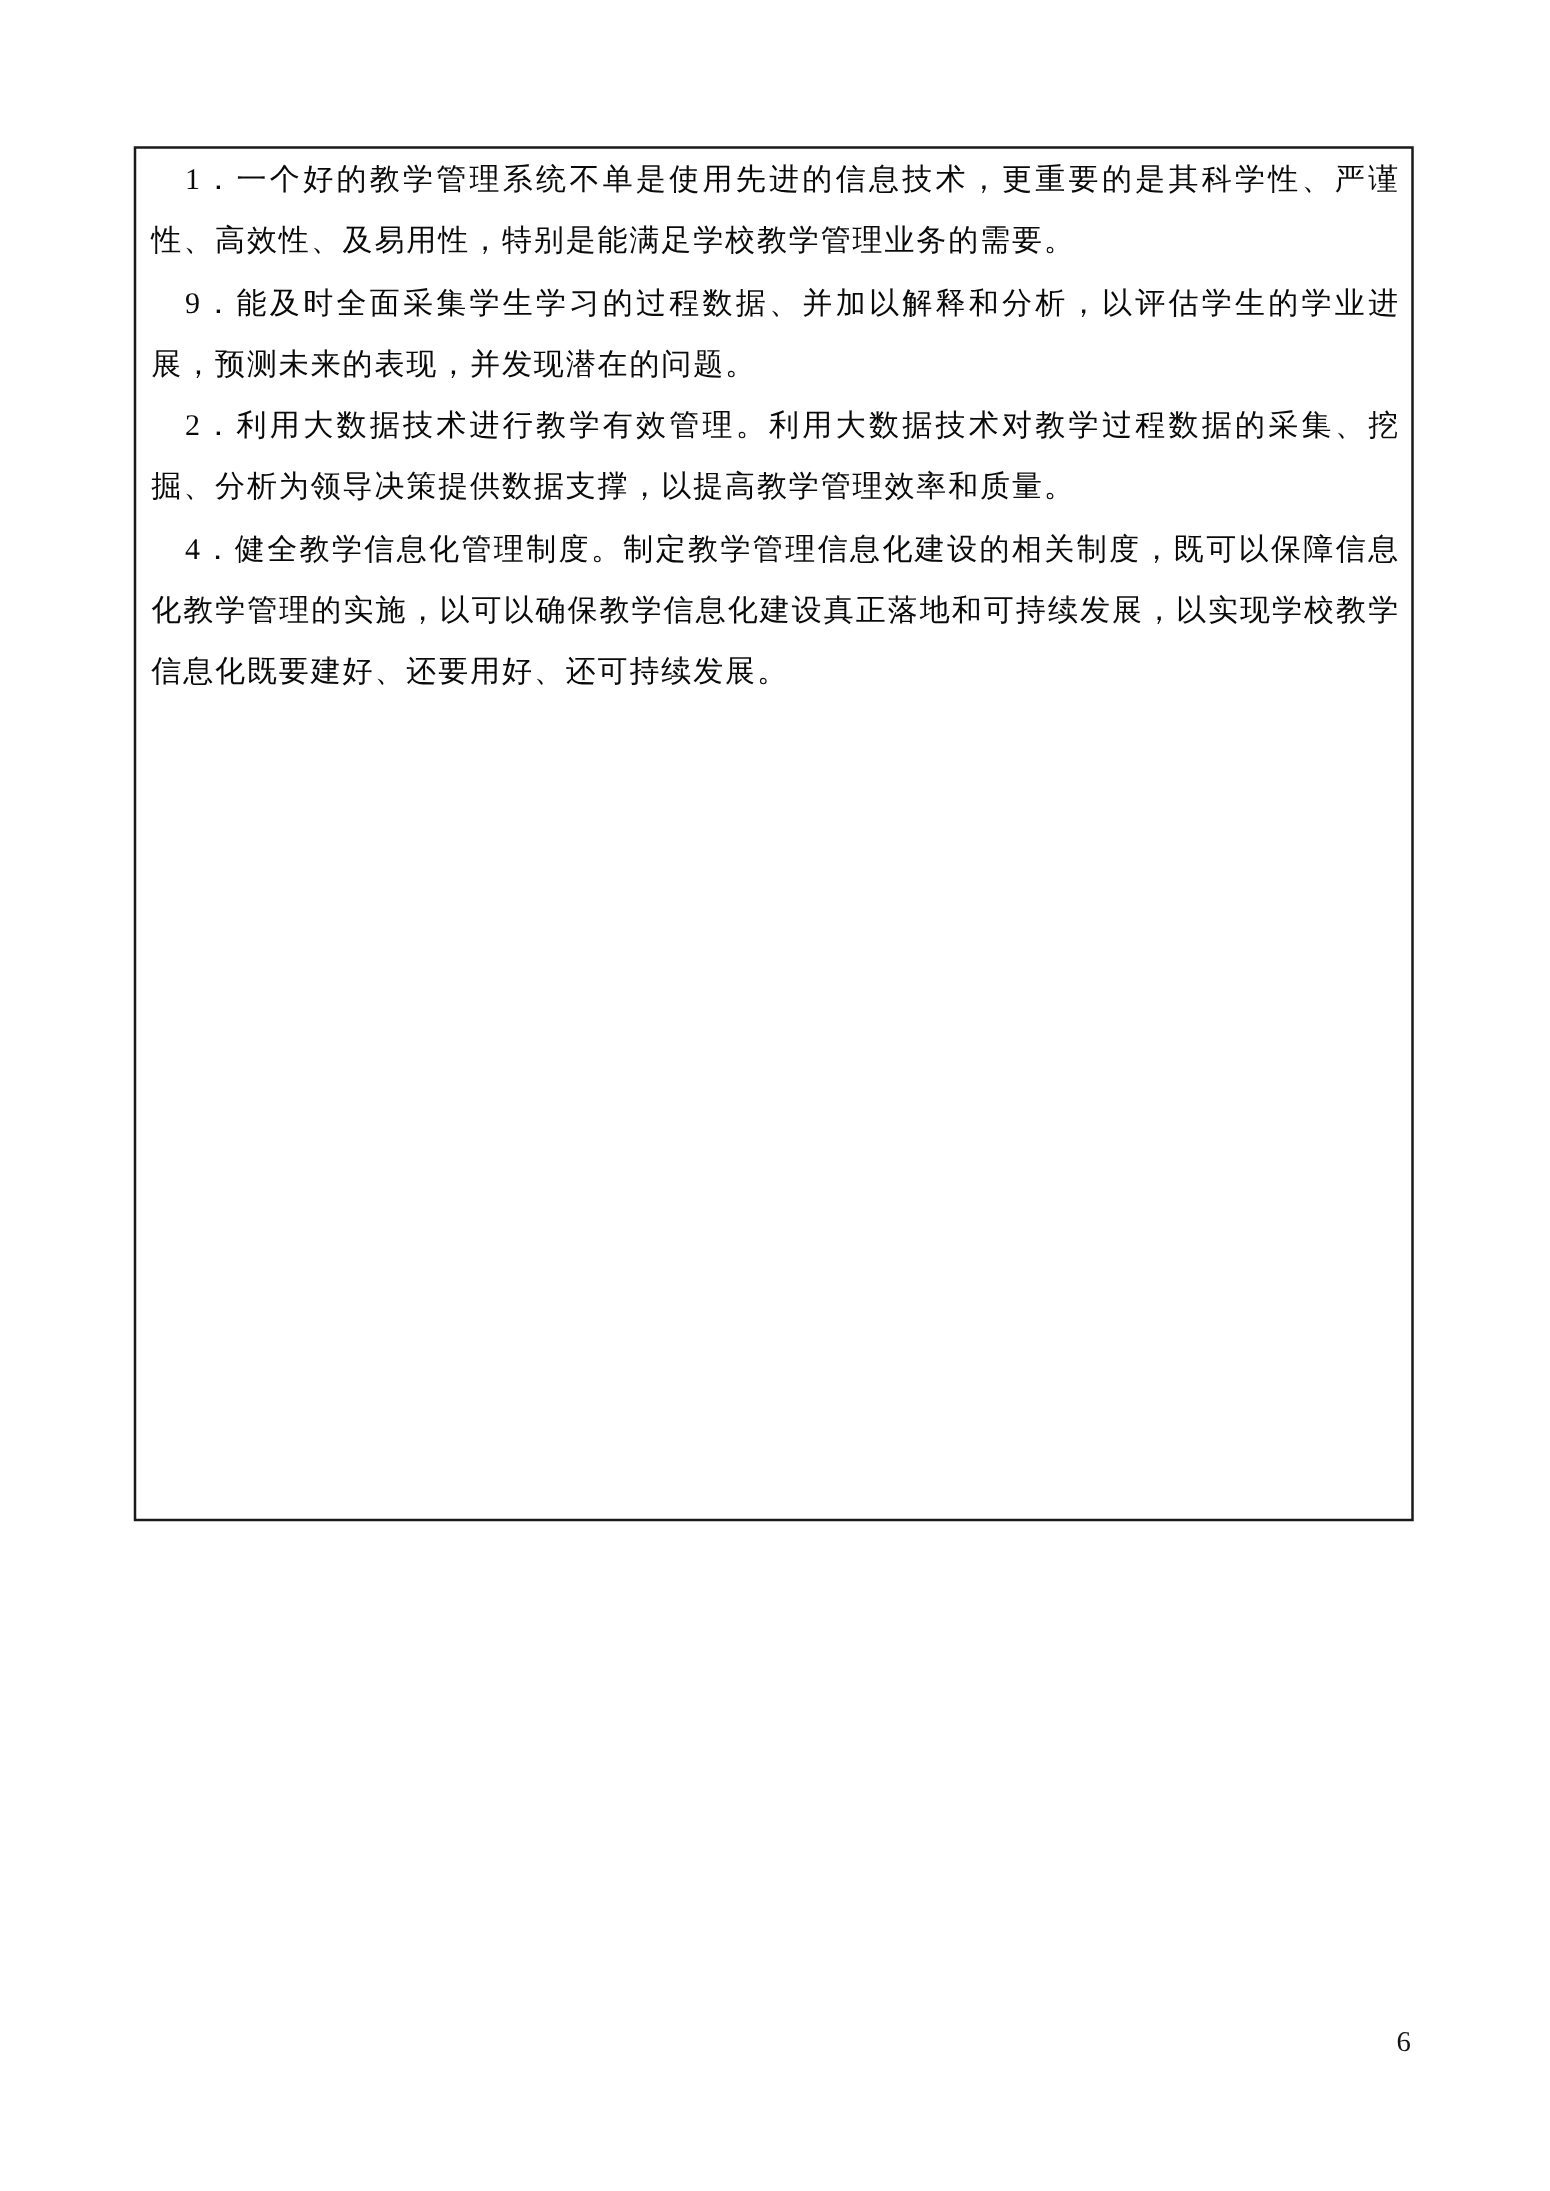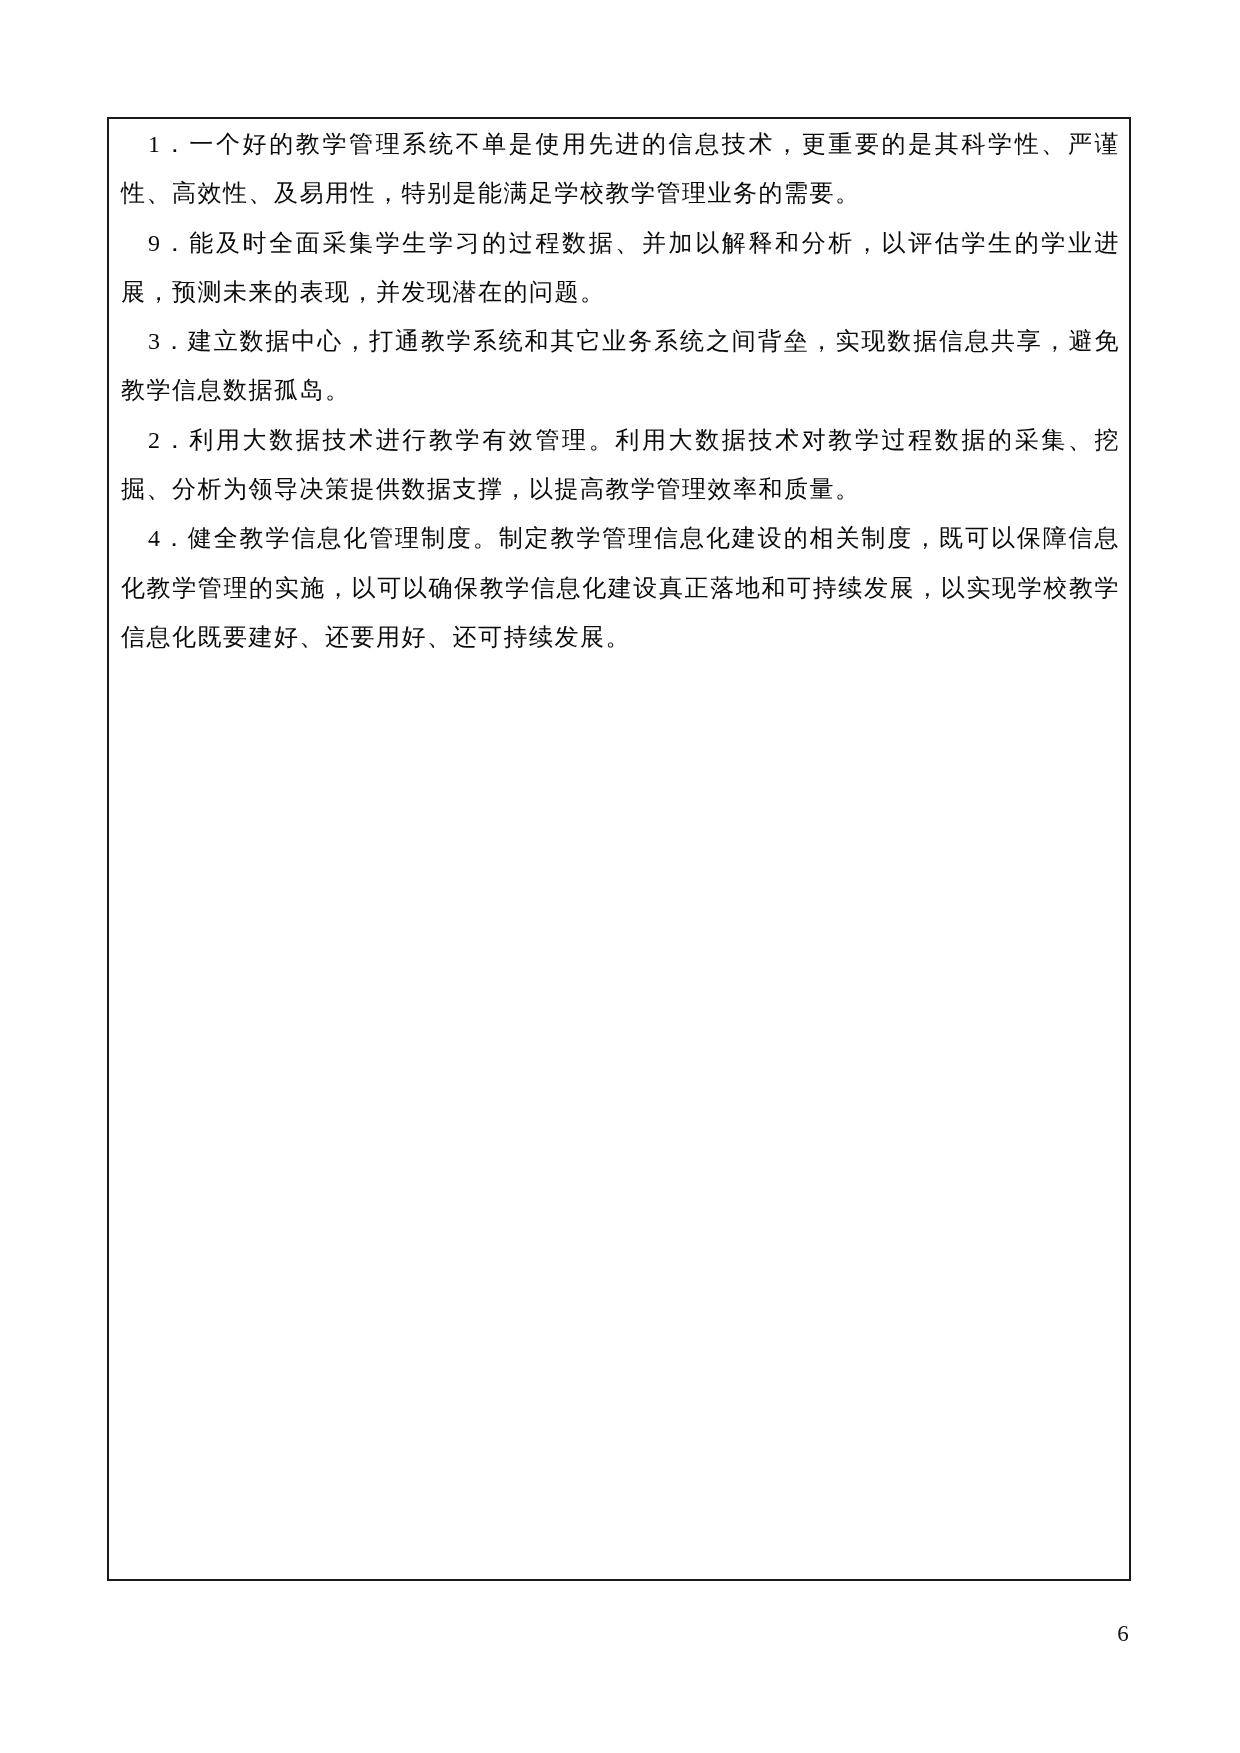--- a/index.html
+++ b/index.html
@@ -14,21 +14,21 @@
     background: #ffffff;
     overflow: hidden;
     font-family: "Liberation Serif", "DejaVu Serif", serif;
     color: #000000;
   }
   .content-box {
     position: absolute;
     left: 107px;
     top: 117px;
     width: 1024px;
-    height: 1464px;
+    height: 1100px;
     box-sizing: border-box;
     border: 2px solid #1a1a1a;
     padding: 1px 9px 0 12px;
     font-family: Liberation Serif, serif;
   }
   .para {
     margin: 0;
     font-size: 24px;
     line-height: 49.3px;
     letter-spacing: 1.5px;
@@ -48,20 +48,19 @@
   }
 </style>
 </head>
 <body>
 
 <div class="page">
 
   <div class="content-box">
     <p class="para">1．一个好的教学管理系统不单是使用先进的信息技术，更重要的是其科学性、严谨性、高效性、及易用性，特别是能满足学校教学管理业务的需要。</p>
     <p class="para">9．能及时全面采集学生学习的过程数据、并加以解释和分析，以评估学生的学业进展，预测未来的表现，并发现潜在的问题。</p>
-    <p class="para">3．建立数据中心，打通教学系统和其它业务系统之间背垒，实现数据信息共享，避免教学信息数据孤岛。</p>
     <p class="para">2．利用大数据技术进行教学有效管理。利用大数据技术对教学过程数据的采集、挖掘、分析为领导决策提供数据支撑，以提高教学管理效率和质量。</p>
     <p class="para">4．健全教学信息化管理制度。制定教学管理信息化建设的相关制度，既可以保障信息化教学管理的实施，以可以确保教学信息化建设真正落地和可持续发展，以实现学校教学信息化既要建好、还要用好、还可持续发展。</p>
   </div>
 
   <div class="page-number">6</div>
 
 </div>
 
 </body></html>

